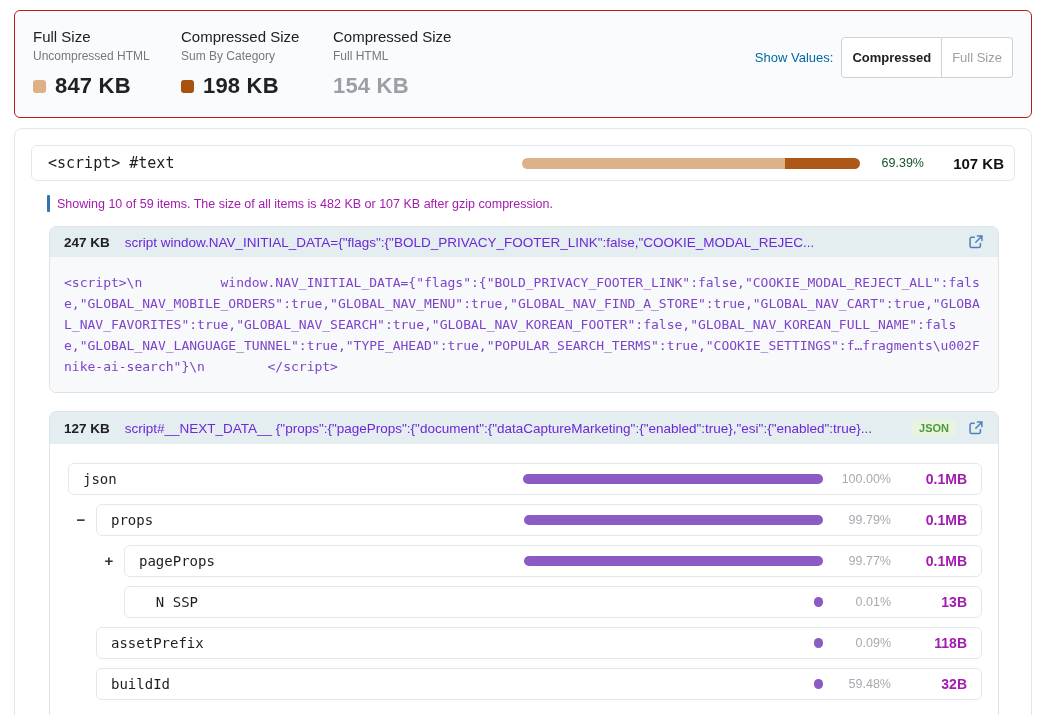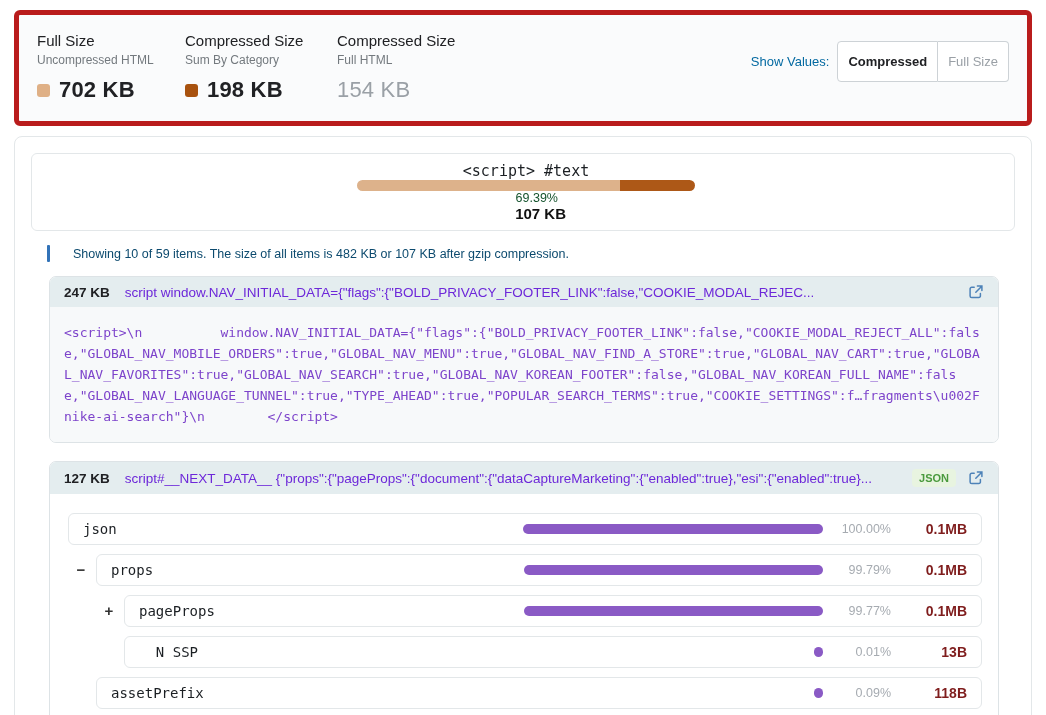--- a/index.html
+++ b/index.html
@@ -2,58 +2,58 @@
 <html><head>
 <meta charset="utf-8">
 <style>
   * { margin:0; padding:0; box-sizing:border-box; }
   html,body { width:1046px; height:715px; overflow:hidden; background:#ffffff;
     font-family:"Liberation Sans", sans-serif; color:#202124; }
 
   .page { position:relative; width:1046px; height:715px; }
 
   
-  .stats-card { margin:10px 14px 0 14px; background:#fafbfc; border:5px solid #b91c1c;
+  .stats-card { margin:10px 14px 0 14px; background:#fafbfc; border:1px solid #b91c1c;
     border-radius:6px; padding:16px 18px 18px 18px; display:flex; align-items:flex-start; }
   .stat { margin-right:0; }
   .stat-1 { width:148px; }
   .stat-2 { width:152px; }
   .stat-label { font-size:15px; font-weight:500; color:#202124; line-height:20px; }
   .stat-sublabel { font-size:12px; color:#73797e; line-height:16px; margin-top:1px; }
   .stat-value-row { display:flex; align-items:center; margin-top:9px; }
   .swatch { width:13px; height:13px; border-radius:3px; margin-right:9px; flex:0 0 auto; }
   .stat-value { font-size:22px; font-weight:700; color:#202124; letter-spacing:0.2px; }
-  .stat-value.muted { color:#9aa0a6; font-weight:400; }
+  .stat-value.muted { color:#9aa0a6; font-weight:700; }
   .stats-spacer { flex:1; }
   .show-values { display:flex; align-items:center; margin-top:10px; }
   .show-values-label { font-size:13px; color:#0369a1; margin-right:8px; }
   .seg-group { display:flex; }
   .seg-btn { font-size:13px; padding:12px 10px; background:#ffffff; border:1px solid #cdd2d6;
     color:#9aa0a6; cursor:pointer; font-family:inherit; }
   .seg-btn.selected { color:#202124; font-weight:700; border-radius:4px 0 0 4px; }
   .seg-btn.unselected { border-left:none; border-radius:0 4px 4px 0; }
 
   
   .main-card { margin:10px 14px 0 14px; background:#ffffff; border:1px solid #e3e7e9;
     border-radius:8px; padding:16px; height:640px; overflow:hidden; }
 
   
   .section-row { display:flex; align-items:center; border:1px solid #e3e7e9; border-radius:6px;
-    padding:8px 10px 8px 16px; background:#fff;flex-direction:column; }
+    padding:8px 10px 8px 16px; background:#fff; }
   .section-title { font-family:"DejaVu Sans Mono","Liberation Mono",monospace; font-size:15px;
     color:#1b1f23; flex:1; white-space:nowrap; overflow:hidden; }
   .section-bar { width:338px; height:11px; border-radius:6px; overflow:hidden; display:flex; flex:0 0 auto; }
   .section-bar .seg { height:100%; }
   .section-pct { width:56px; text-align:right; font-size:12.5px; color:#14532d; margin-left:8px; flex:0 0 auto; }
   .section-size { width:68px; text-align:right; font-size:15px; font-weight:700; color:#111; margin-left:12px; flex:0 0 auto; }
 
   
   .note { display:flex; align-items:center; margin:14px 0 14px 16px; }
   .note-bar { width:3px; height:17px; border-radius:1px; margin-right:7px; flex:0 0 auto; }
-  .note-text { font-size:12.5px; color:#0c4a6e;margin-left:16px; }
+  .note-text { font-size:12.5px; color:#a21caf; }
 
   
   .item-card { margin:0 16px 18px 18px; border:1px solid #dde3e6; border-radius:7px;
     background:#fff; overflow:hidden; }
   .item-header { display:flex; align-items:center; background:#e4edef; padding:7px 14px; }
   .item-size { font-size:13.5px; font-weight:700; color:#202124; margin-right:15px; white-space:nowrap; }
   .item-title { flex:1; font-size:13.5px; color:#6d28d9; white-space:nowrap; overflow:hidden;
     text-overflow:clip; margin-right:12px; }
   .badge-json { font-size:11px; font-weight:700; color:#4a9a3d; background:#e8f4e0;
     border-radius:4px; padding:3px 7px; margin-right:12px; flex:0 0 auto; }
@@ -71,35 +71,35 @@
     width:18px; text-align:center; cursor:pointer; user-select:none; }
   .indent-1 .toggle { left:4px; }
   .indent-2 .toggle { left:32px; }
   .tree-row { display:flex; align-items:center; height:32px; border:1px solid #e3e7e9;
     border-radius:6px; padding:0 14px; background:#fff; cursor:pointer; }
   .tree-label { flex:1; font-family:"DejaVu Sans Mono","Liberation Mono",monospace; font-size:14px;
     color:#1b1f23; white-space:nowrap; overflow:hidden; }
   .tree-bar { width:300px; height:10px; position:relative; flex:0 0 auto; }
   .tree-fill { position:absolute; right:0; top:0; height:10px; border-radius:5px; min-width:9px; }
   .tree-pct { width:58px; text-align:right; font-size:12.5px; color:#a6abb1; margin-left:10px; flex:0 0 auto; }
-  .tree-size { width:66px; text-align:right; font-size:14px; font-weight:700; color:#7f1d1d;
+  .tree-size { width:66px; text-align:right; font-size:14px; font-weight:700; color:#a21caf;
     margin-left:10px; flex:0 0 auto; }
 </style>
 </head>
 <body>
 
 <div class="page">
 
   <div class="stats-card">
     <div class="stat stat-1">
       <div class="stat-label">Full Size</div>
       <div class="stat-sublabel">Uncompressed HTML</div>
       <div class="stat-value-row">
         <span class="swatch" style="background: rgb(223, 176, 134);"></span>
-        <span class="stat-value">702 KB</span>
+        <span class="stat-value">847 KB</span>
       </div>
     </div>
     <div class="stat stat-2">
       <div class="stat-label">Compressed Size</div>
       <div class="stat-sublabel">Sum By Category</div>
       <div class="stat-value-row">
         <span class="swatch" style="background: rgb(168, 82, 15);"></span>
         <span class="stat-value">198 KB</span>
       </div>
     </div>

